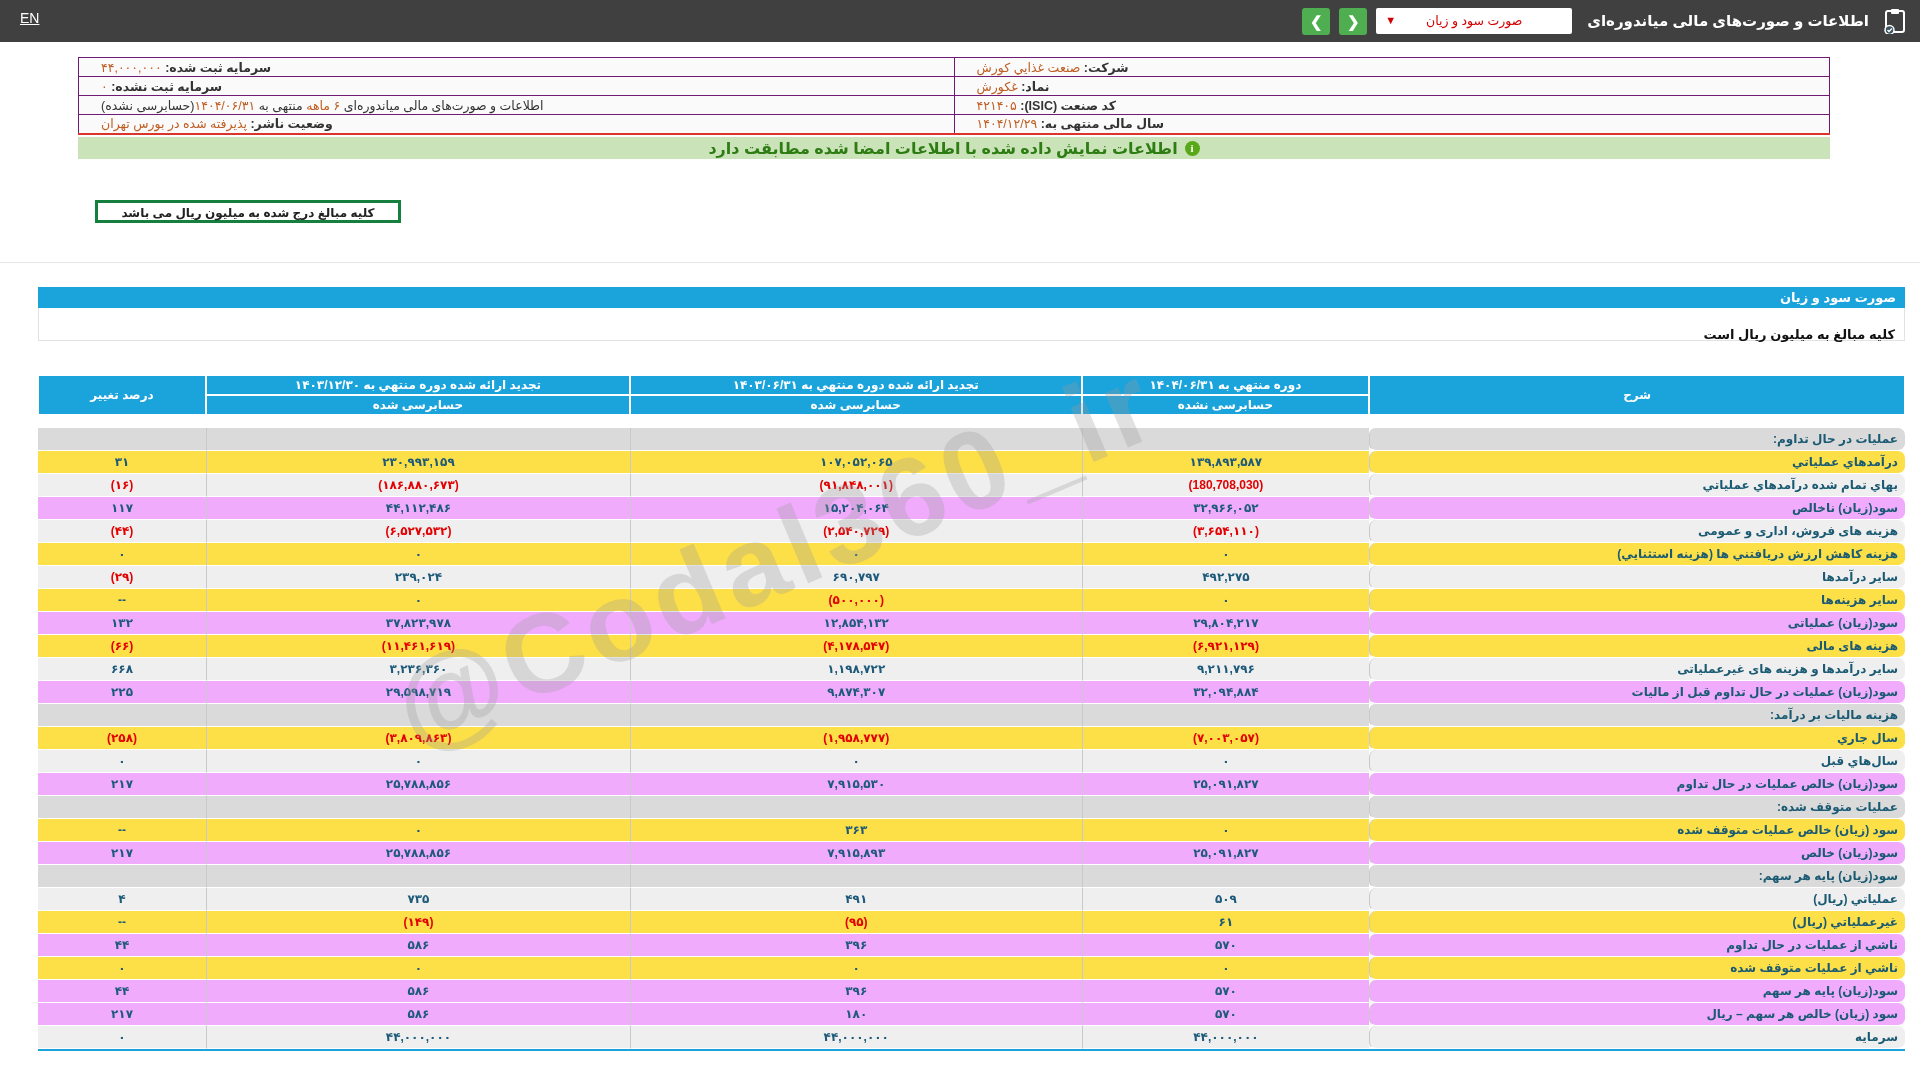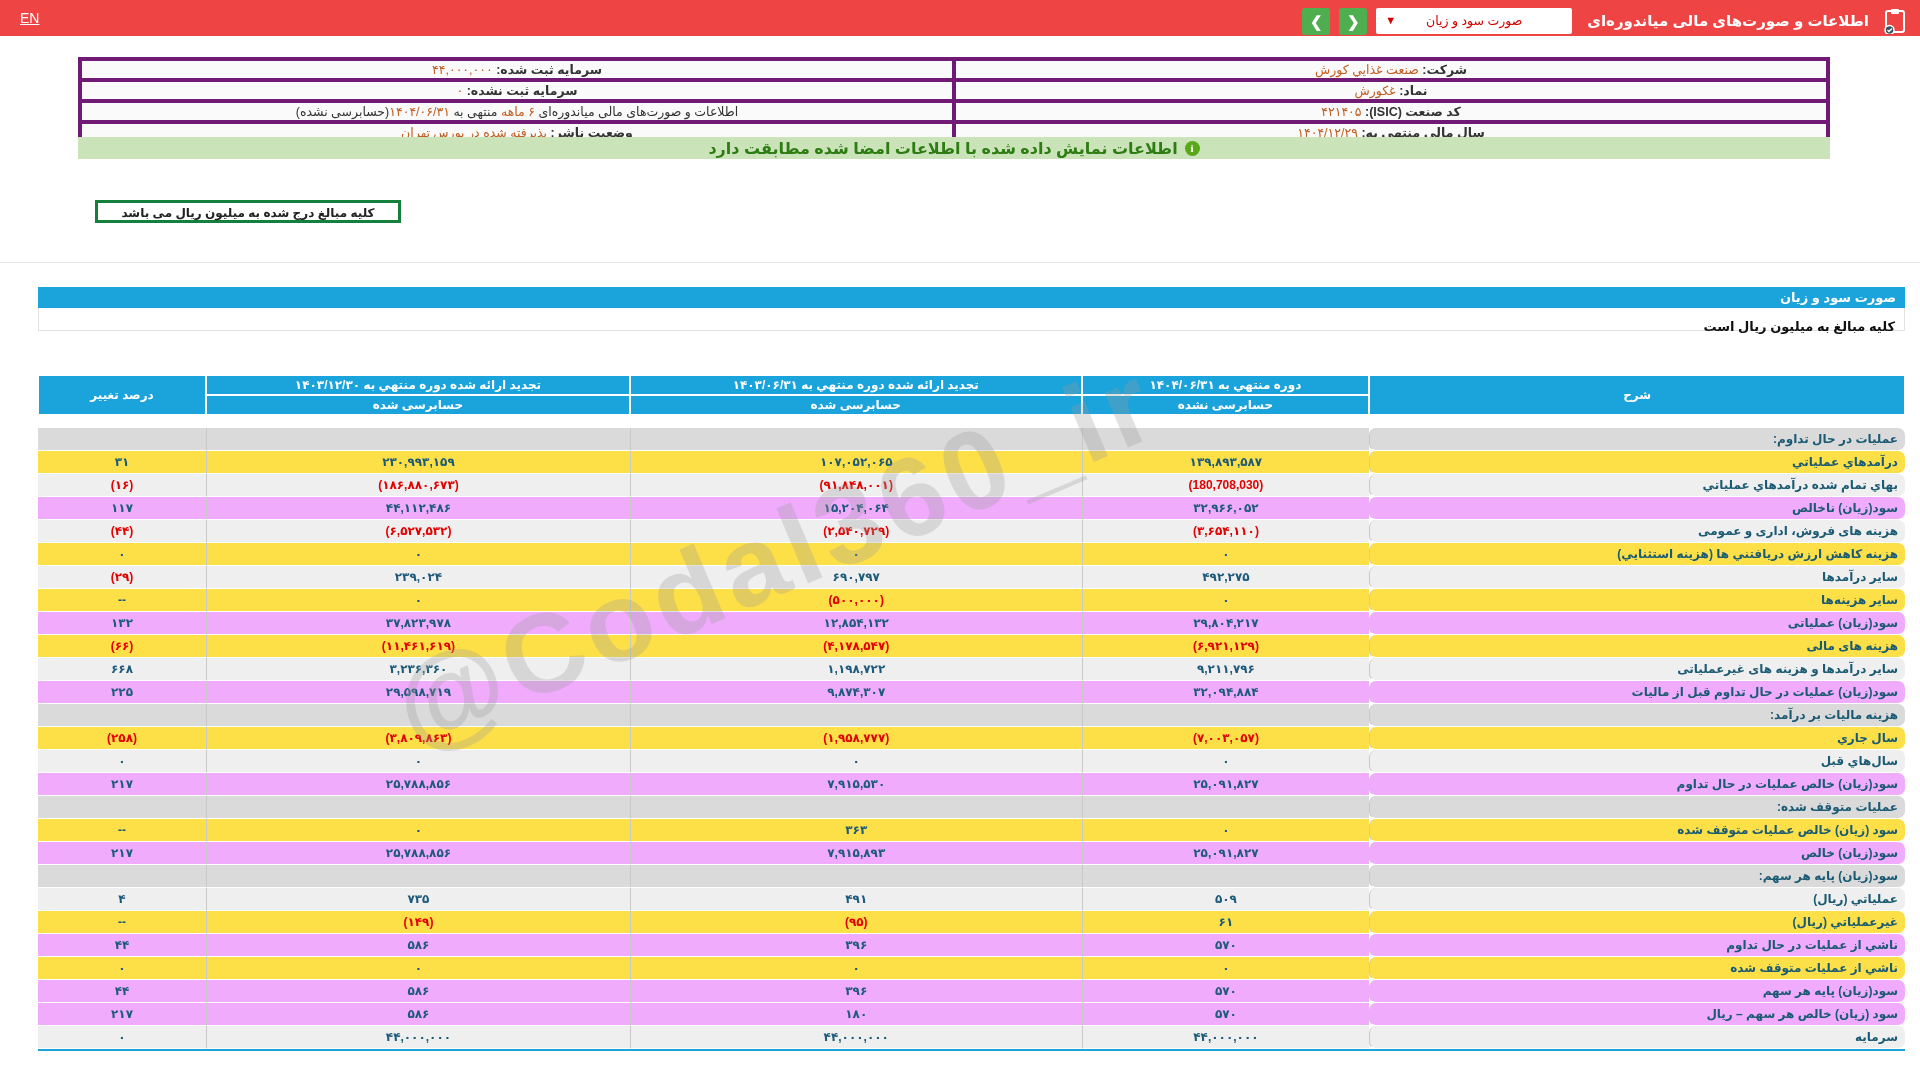--- a/index.html
+++ b/index.html
@@ -1,41 +1,41 @@
 <!DOCTYPE html>
 <html lang="fa"><head>
 <meta charset="utf-8">
 <style>
   * { margin:0; padding:0; box-sizing:border-box; }
   html,body { width:1920px; height:1080px; overflow:hidden; background:#fff;
     font-family:"Liberation Sans","DejaVu Sans",sans-serif; }
 
   
-  .topbar { position:absolute; top:0; left:0; width:1920px; height:36px;
-    background:#ef4444; color:#fff; }
+  .topbar { position:absolute; top:0; left:0; width:1920px; height:42px;
+    background:#404040; color:#fff; }
   .en-link { position:absolute; left:20px; top:10px; color:#fff; font-size:14px;
     text-decoration:underline; direction:ltr; cursor:pointer; }
   .topbar-cluster { position:absolute; right:14px; top:0; height:42px;
     display:flex; direction:ltr; align-items:center; gap:9px; }
   .nav-btn { width:28px; height:27px; background:#4fae4f; border:none; border-radius:3px;
     color:#fff; font-size:15px; font-weight:bold; line-height:27px; text-align:center; cursor:pointer; }
   .stmt-select { position:relative; width:196px; height:26px; background:#fff;
     border-radius:2px; cursor:pointer; }
   .stmt-select .val { display:block; width:100%; height:100%; line-height:26px;
     text-align:center; color:#d30000; font-size:12.5px; }
   .stmt-select .caret { position:absolute; left:9px; top:6px; color:#d30000; font-size:11px; }
   .topbar-title { color:#fff; font-size:15px; font-weight:bold; direction:rtl; margin:0 6px; }
   .clip-icon { width:22px; height:26px; display:block; }
 
   
   .info-table { position:absolute; top:57px; left:78px; width:1752px;
     border-collapse:collapse; direction:rtl; background:#fafafa;
     border:1px solid #d8d8d8; border-bottom:2px solid #d9352b; }
-  .info-table td { border:4px solid #701a75; height:19px; padding:1px 22px;
-    font-size:12.5px; color:#333; text-align:center; white-space:nowrap; }
+  .info-table td { border:1px solid #701a75; height:19px; padding:1px 22px;
+    font-size:12.5px; color:#333; text-align:left; white-space:nowrap; }
   .info-table td.c-right { width:50%; }
   .info-table td.c-left  { width:50%; }
   .info-table .lbl { font-weight:bold; color:#333; }
   .info-table .hl { color:#c05d21; }
 
   .green-banner { position:absolute; top:137px; left:78px; width:1752px; height:22px;
     background:#cbe3b8; display:flex; align-items:center; justify-content:center;
     gap:7px; direction:rtl; }
   .green-banner .txt { color:#2e7d14; font-weight:bold; font-size:16px; }
   .info-i { display:inline-flex; width:15px; height:15px; border-radius:50%;
@@ -47,21 +47,21 @@
     line-height:21px; font-size:12px; font-weight:bold; color:#222; }
 
   .thin-hr { position:absolute; top:262px; left:0; width:1920px; height:1px; background:#e6e6e6; }
 
   
   .report-bar { position:absolute; top:287px; left:38px; width:1867px; height:21px;
     background:#1ba3dc; color:#fff; font-size:13px; font-weight:bold;
     direction:rtl; text-align:right; line-height:21px; padding:0 9px; }
   .report-sub { position:absolute; top:308px; left:38px; width:1867px; height:23px;
     background:#fff; border:1px solid #e2e2e2; border-top:none;
-    direction:rtl; text-align:right; line-height:21px; padding:8px 9px;
+    direction:rtl; text-align:right; line-height:21px; padding:16px 9px;
     font-size:13px; font-weight:bold; color:#111; }
 
   
   .main-table { position:absolute; top:375px; left:38px; width:1867px;
     border-collapse:separate; border-spacing:0; direction:rtl;
     table-layout:fixed; border-bottom:2px solid #1ba3dc; }
   .main-table th { background:#1ba3dc; color:#fff; font-size:12px; font-weight:bold;
     height:20px; border:1px solid #fff; padding:0 4px; }
   .main-table tr.spacer td { background:#fff; height:13px; border:none; }
   .main-table td { height:23px; font-size:12px; padding:0 7px;

